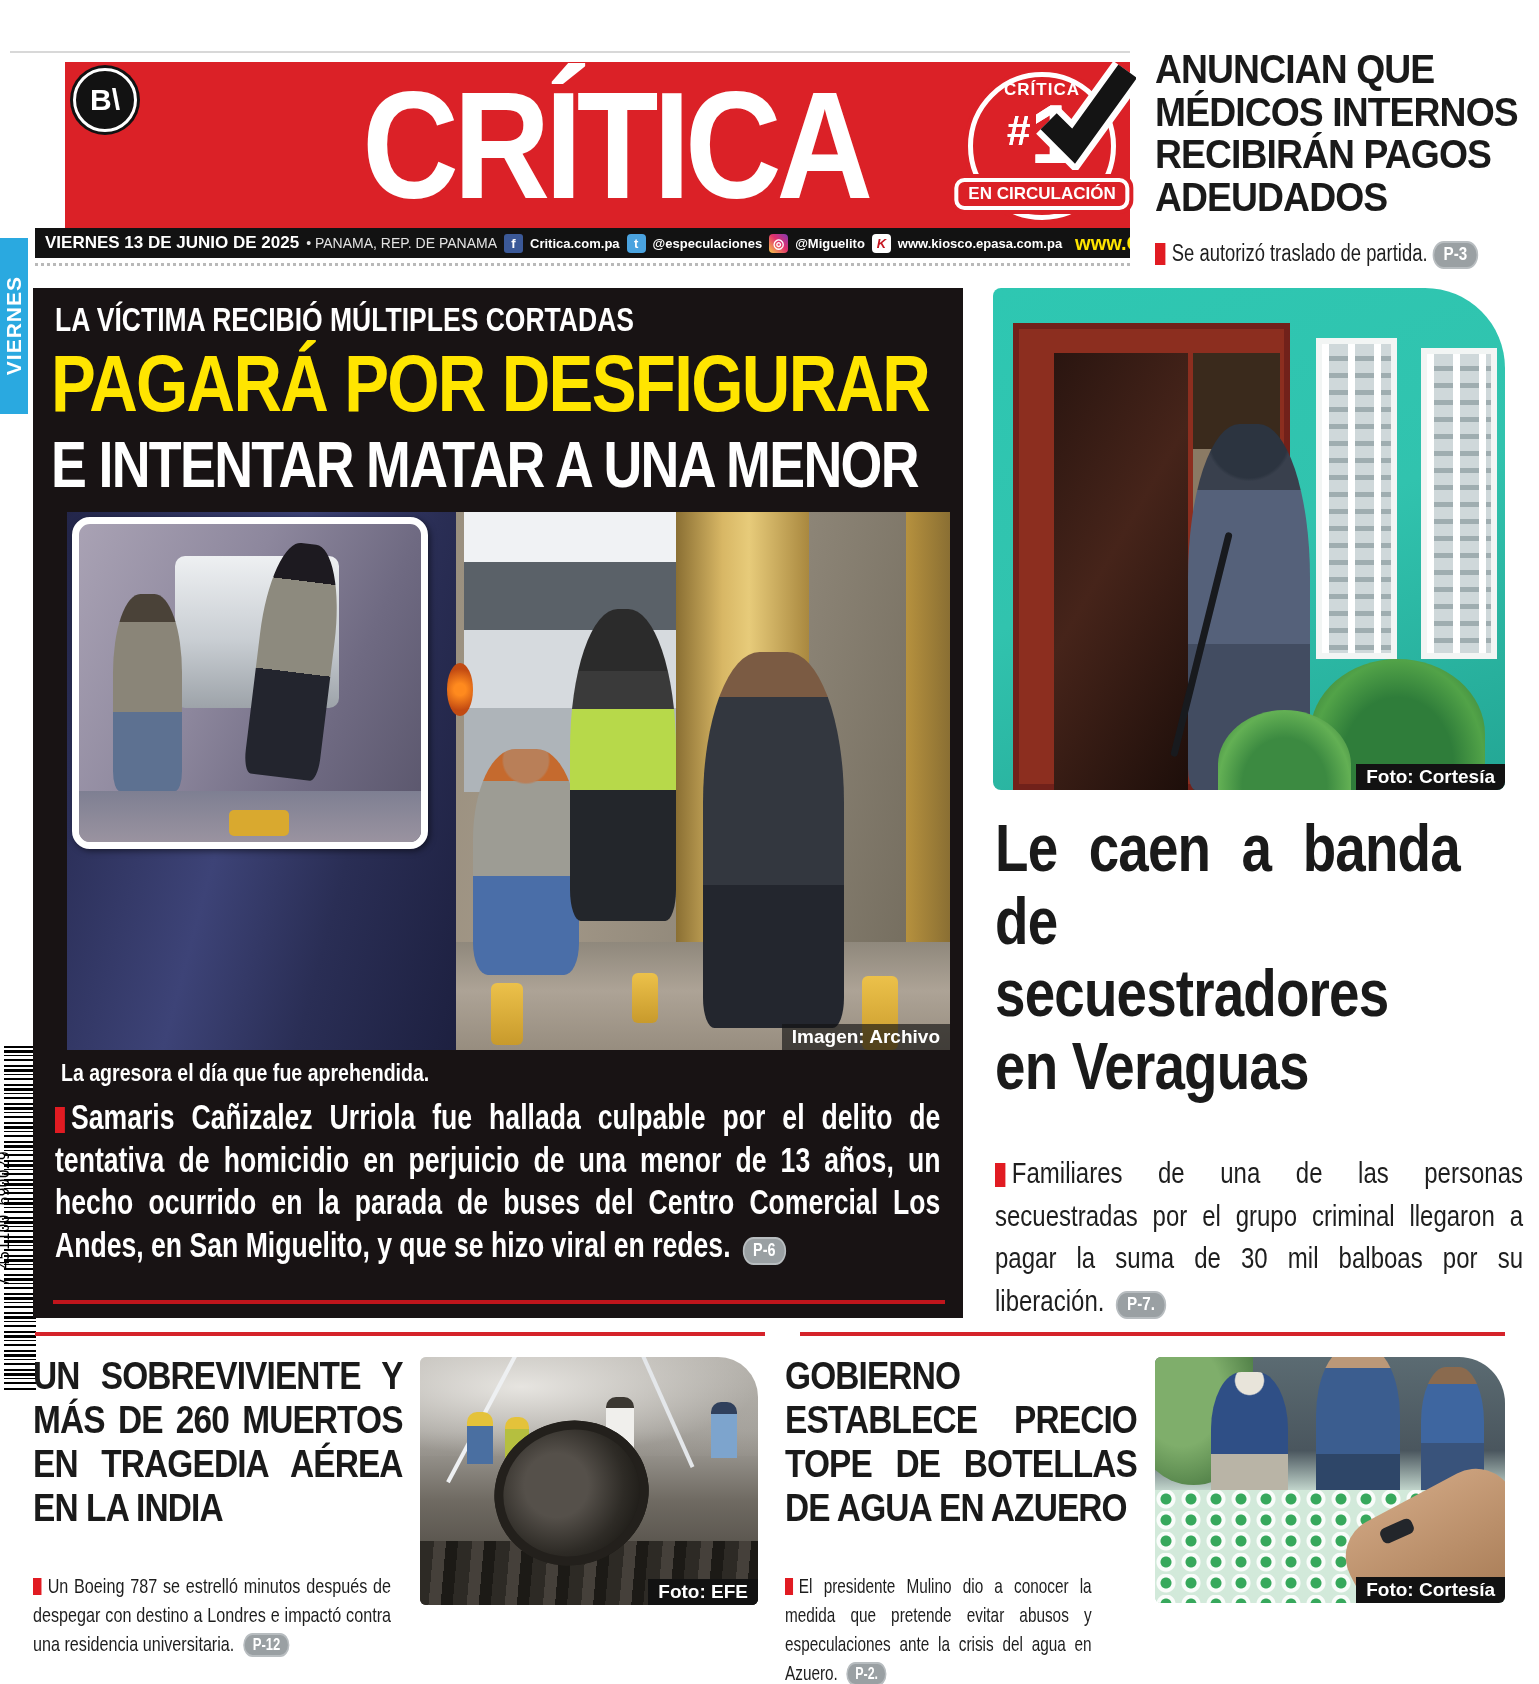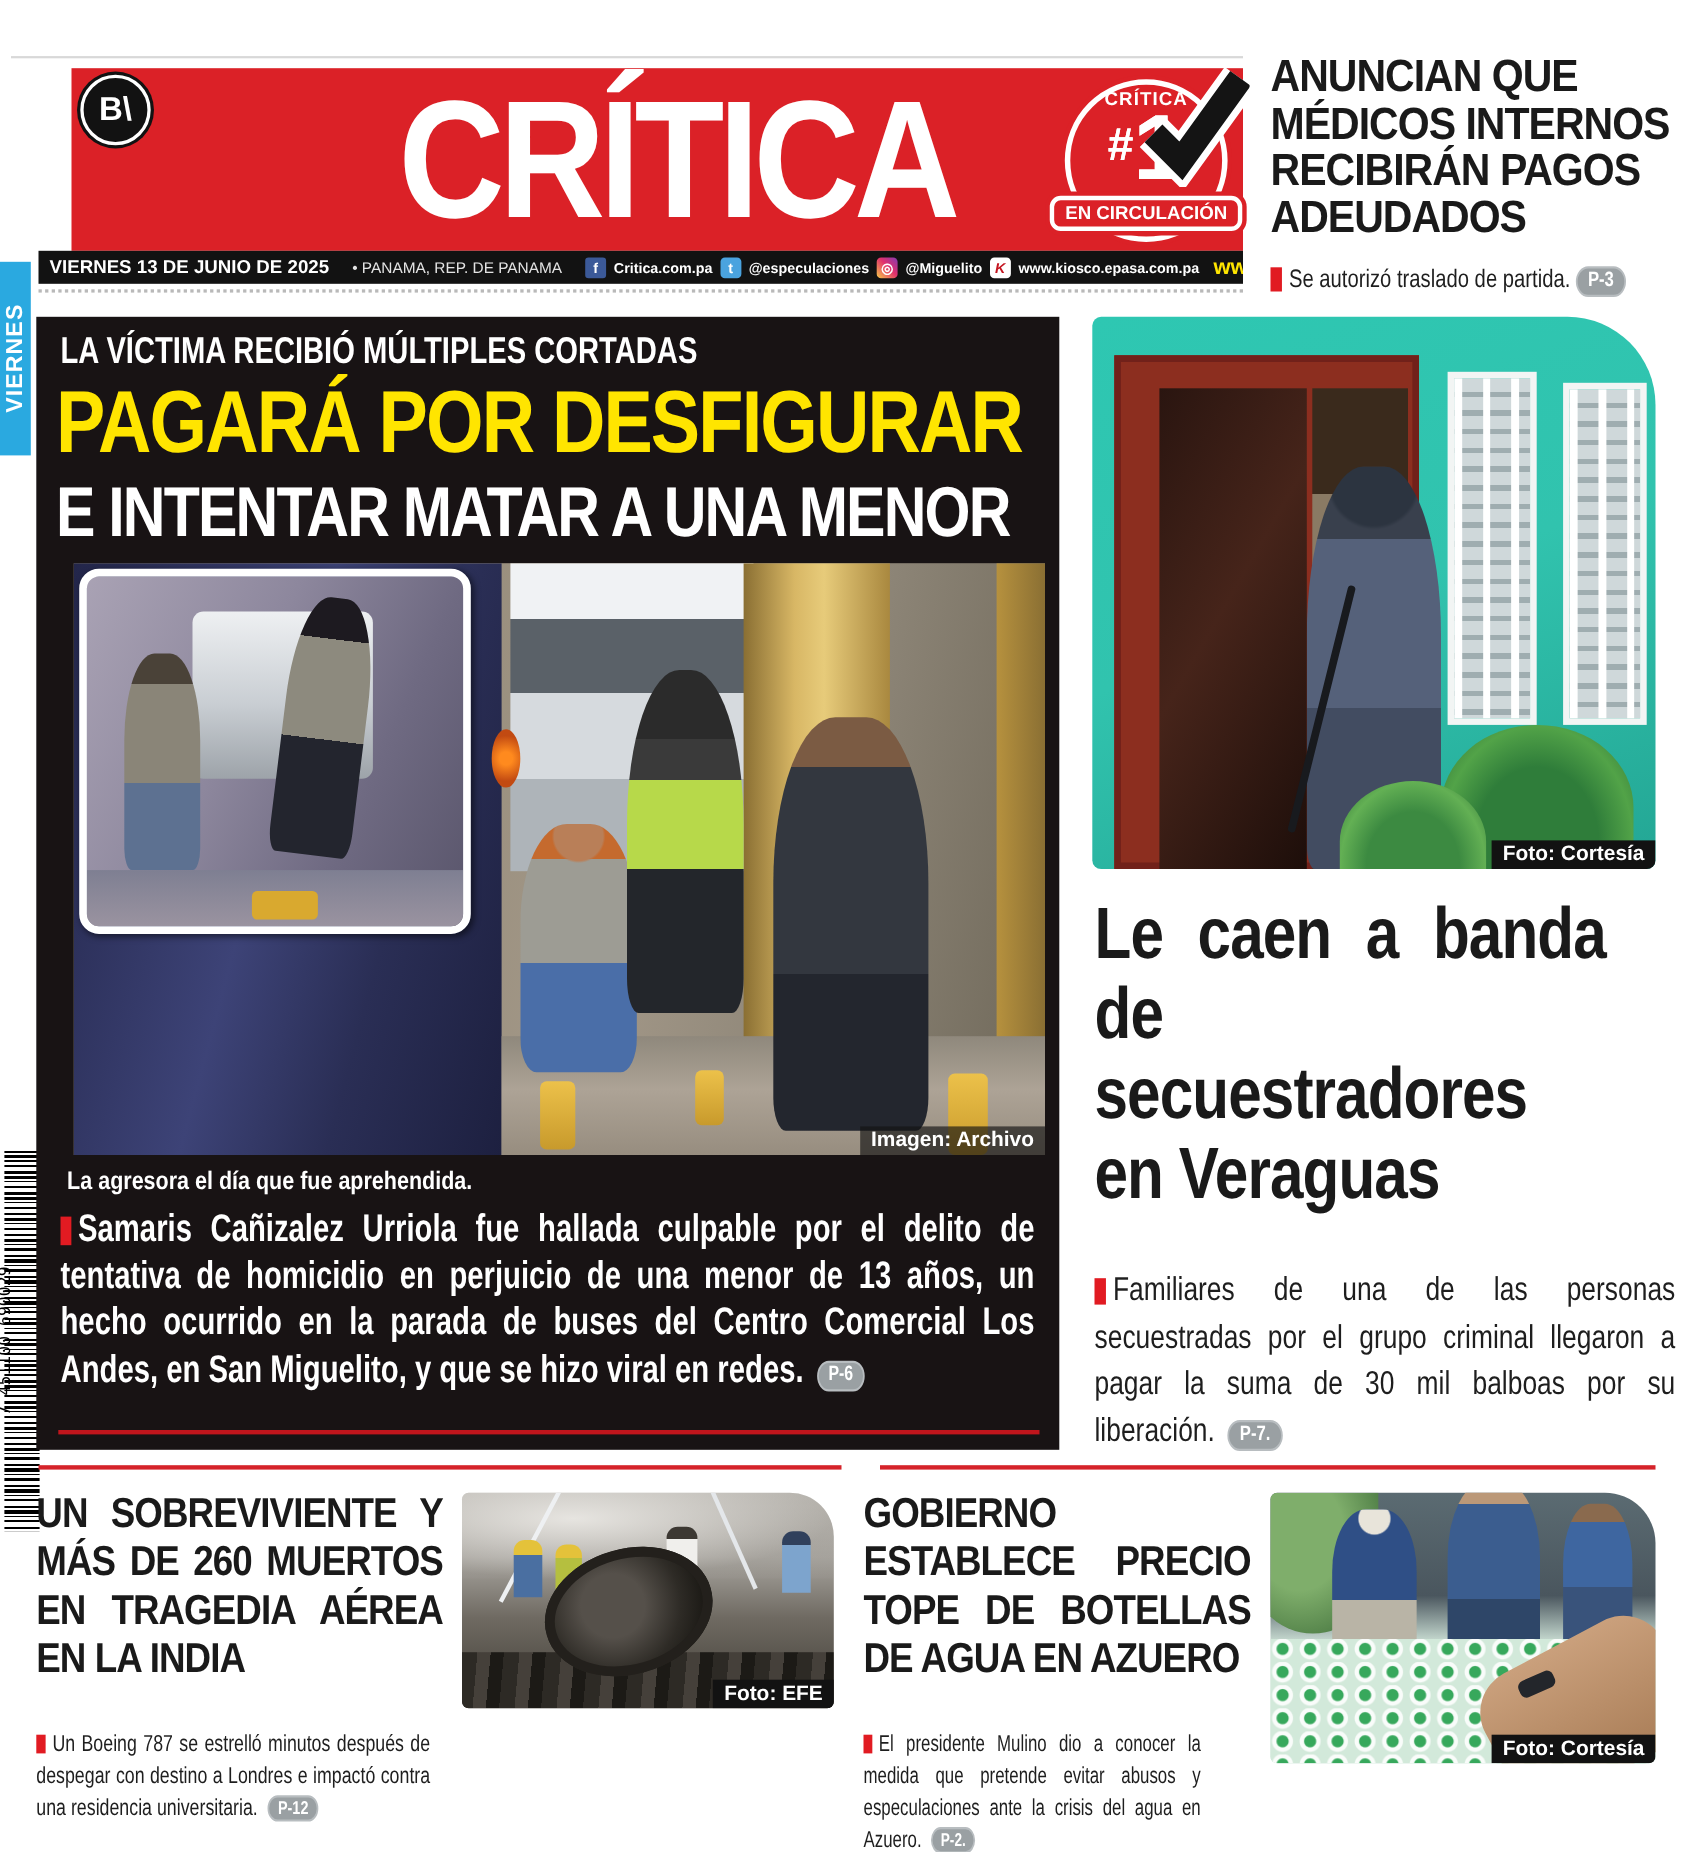--- a/index.html
+++ b/index.html
@@ -23,21 +23,21 @@
   .seal-arc { position:absolute; top:14px; left:0; width:100%; text-align:center; color:#fff; font-weight:900; font-size:17px; letter-spacing:1px; }
   .seal-num { position:absolute; top:26px; left:0; width:100%; text-align:center; color:#fff; font-weight:900; font-size:84px; line-height:1;
               text-shadow:0 0 0 #fff; }
   .seal-num .hash { font-size:42px; vertical-align:18px; }
   .seal-check { position:absolute; top:-6px; right:-14px; width:104px; height:110px; }
   .seal-banner { position:absolute; bottom:16px; left:50%; transform:translateX(-50%); background:#db2127; color:#fff; border:4px solid #fff;
                  border-radius:10px; box-shadow:0 0 0 4px #db2127; padding:2px 10px; font-weight:900; font-size:17px; white-space:nowrap; }
 
   
   .datebar { position:absolute; left:35px; top:228px; width:1095px; height:30px; background:#121212; display:flex; align-items:center;
-             padding:0 10px; gap:21px; white-space:nowrap; overflow:hidden; }
+             padding:0 10px; gap:7px; white-space:nowrap; overflow:hidden; }
   .date-bold { color:#fff; font-weight:900; font-size:17px; }
   .date-rest { color:#e3e3e3; font-weight:400; font-size:14px; }
   .social { display:flex; align-items:center; gap:7px; margin-left:auto; }
   .s-ic { width:19px; height:19px; border-radius:4px; display:inline-flex; align-items:center; justify-content:center;
           color:#fff; font-weight:900; font-size:13px; flex:0 0 auto; }
   .ic-fb { background:#3b5998; border-radius:3px; }
   .ic-tw { background:#4aa3df; }
   .ic-ig { background:linear-gradient(45deg,#f7c948,#e1306c 55%,#833ab4); }
   .ic-ki { background:#fff; color:#c41520; font-style:italic; }
   .s-label { color:#fff; font-weight:700; font-size:13px; }
@@ -151,21 +151,21 @@
             text-align:justify; transform:scaleX(.88); transform-origin:0 0; }
   .bl-head { left:33px; top:1354px; width:420px; }
   .bm-head { left:785px; top:1354px; width:400px; }
   .b-sum { position:absolute; color:#1e1e1e; font-weight:400; font-size:21px; line-height:1.38; text-align:justify;
            transform-origin:0 0; }
   .bl-sum { left:33px; top:1572px; width:465px; transform:scaleX(.77); }
   .bm-sum { left:785px; top:1572px; width:420px; transform:scaleX(.73); }
   .b-sum .bullet { width:11px; height:17px; vertical-align:-2px; }
   .b-sum .pill { font-size:17px; padding:0 10px 1px; }
 
-  .crash-photo { position:absolute; left:420px; top:1357px; width:338px; height:196px; border-radius:6px 40px 6px 6px; overflow:hidden;
+  .crash-photo { position:absolute; left:420px; top:1357px; width:338px; height:248px; border-radius:6px 40px 6px 6px; overflow:hidden;
                  background:linear-gradient(180deg,#bdbab4 0%,#a7a49e 30%,#6f6a62 58%,#3f3b35 100%); }
   .cp-smoke { position:absolute; left:0; top:0; width:100%; height:40%;
               background:radial-gradient(ellipse at 30% 30%, rgba(236,234,230,.9), rgba(160,156,150,.2) 70%); }
   .cp-hose1 { position:absolute; left:18%; top:-6%; width:4px; height:60%; background:#eef0f2; transform:rotate(28deg); }
   .cp-hose2 { position:absolute; left:72%; top:-8%; width:4px; height:55%; background:#e4e7ea; transform:rotate(-24deg); }
   .cp-f1 { position:absolute; left:14%; top:22%; width:26px; height:52px; border-radius:10px 10px 0 0;
            background:linear-gradient(180deg,#e4c23a 0 26%,#4a6fa1 26%); }
   .cp-f2 { position:absolute; left:25%; top:24%; width:24px; height:48px; border-radius:10px 10px 0 0;
            background:linear-gradient(180deg,#e4c23a 0 26%,#b5bf3f 26%); }
   .cp-f3 { position:absolute; left:55%; top:16%; width:28px; height:56px; border-radius:10px 10px 0 0;

